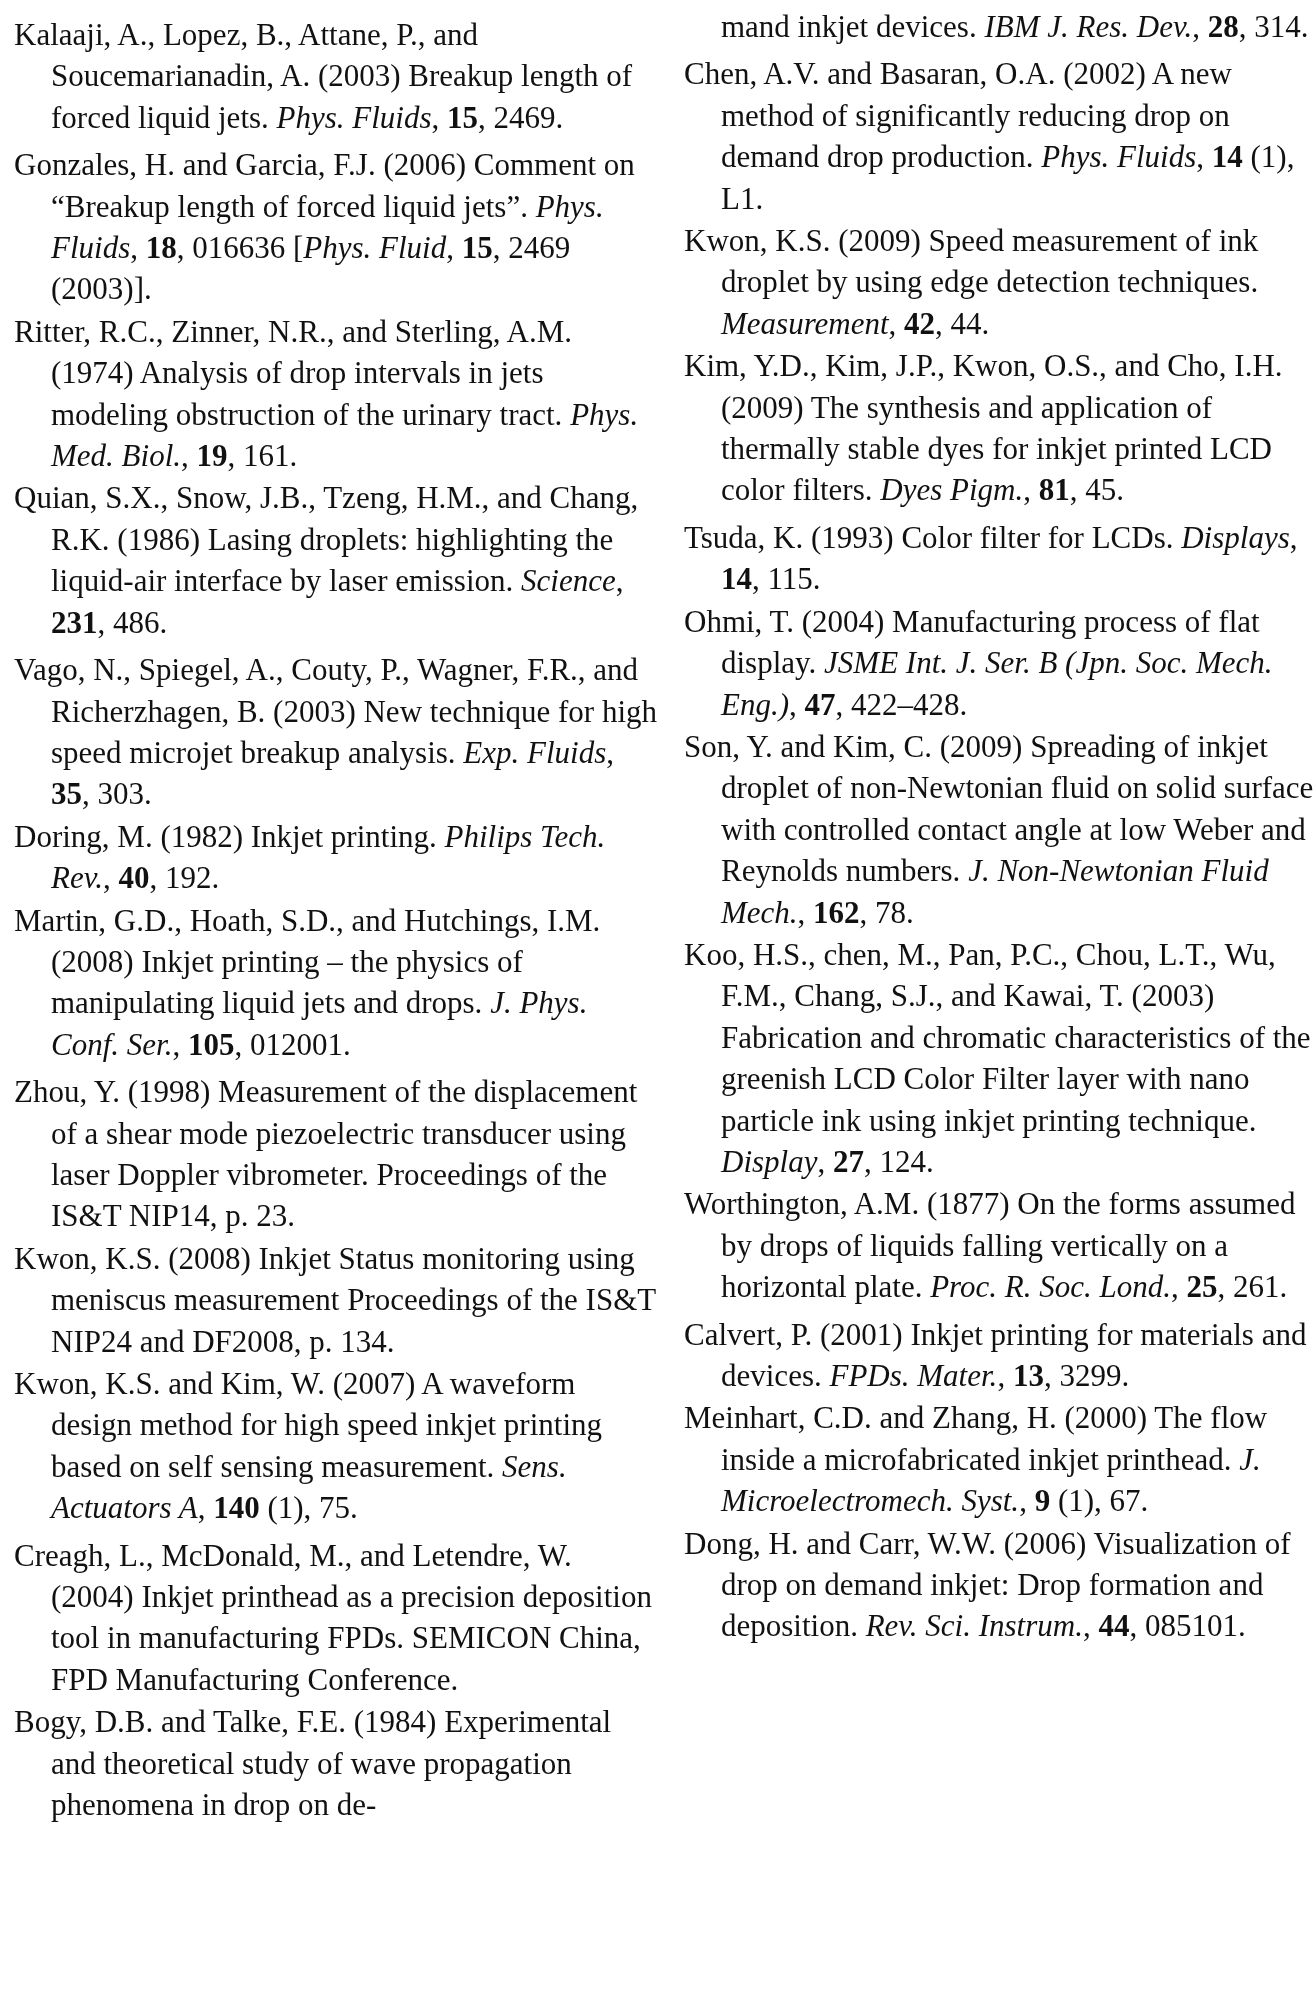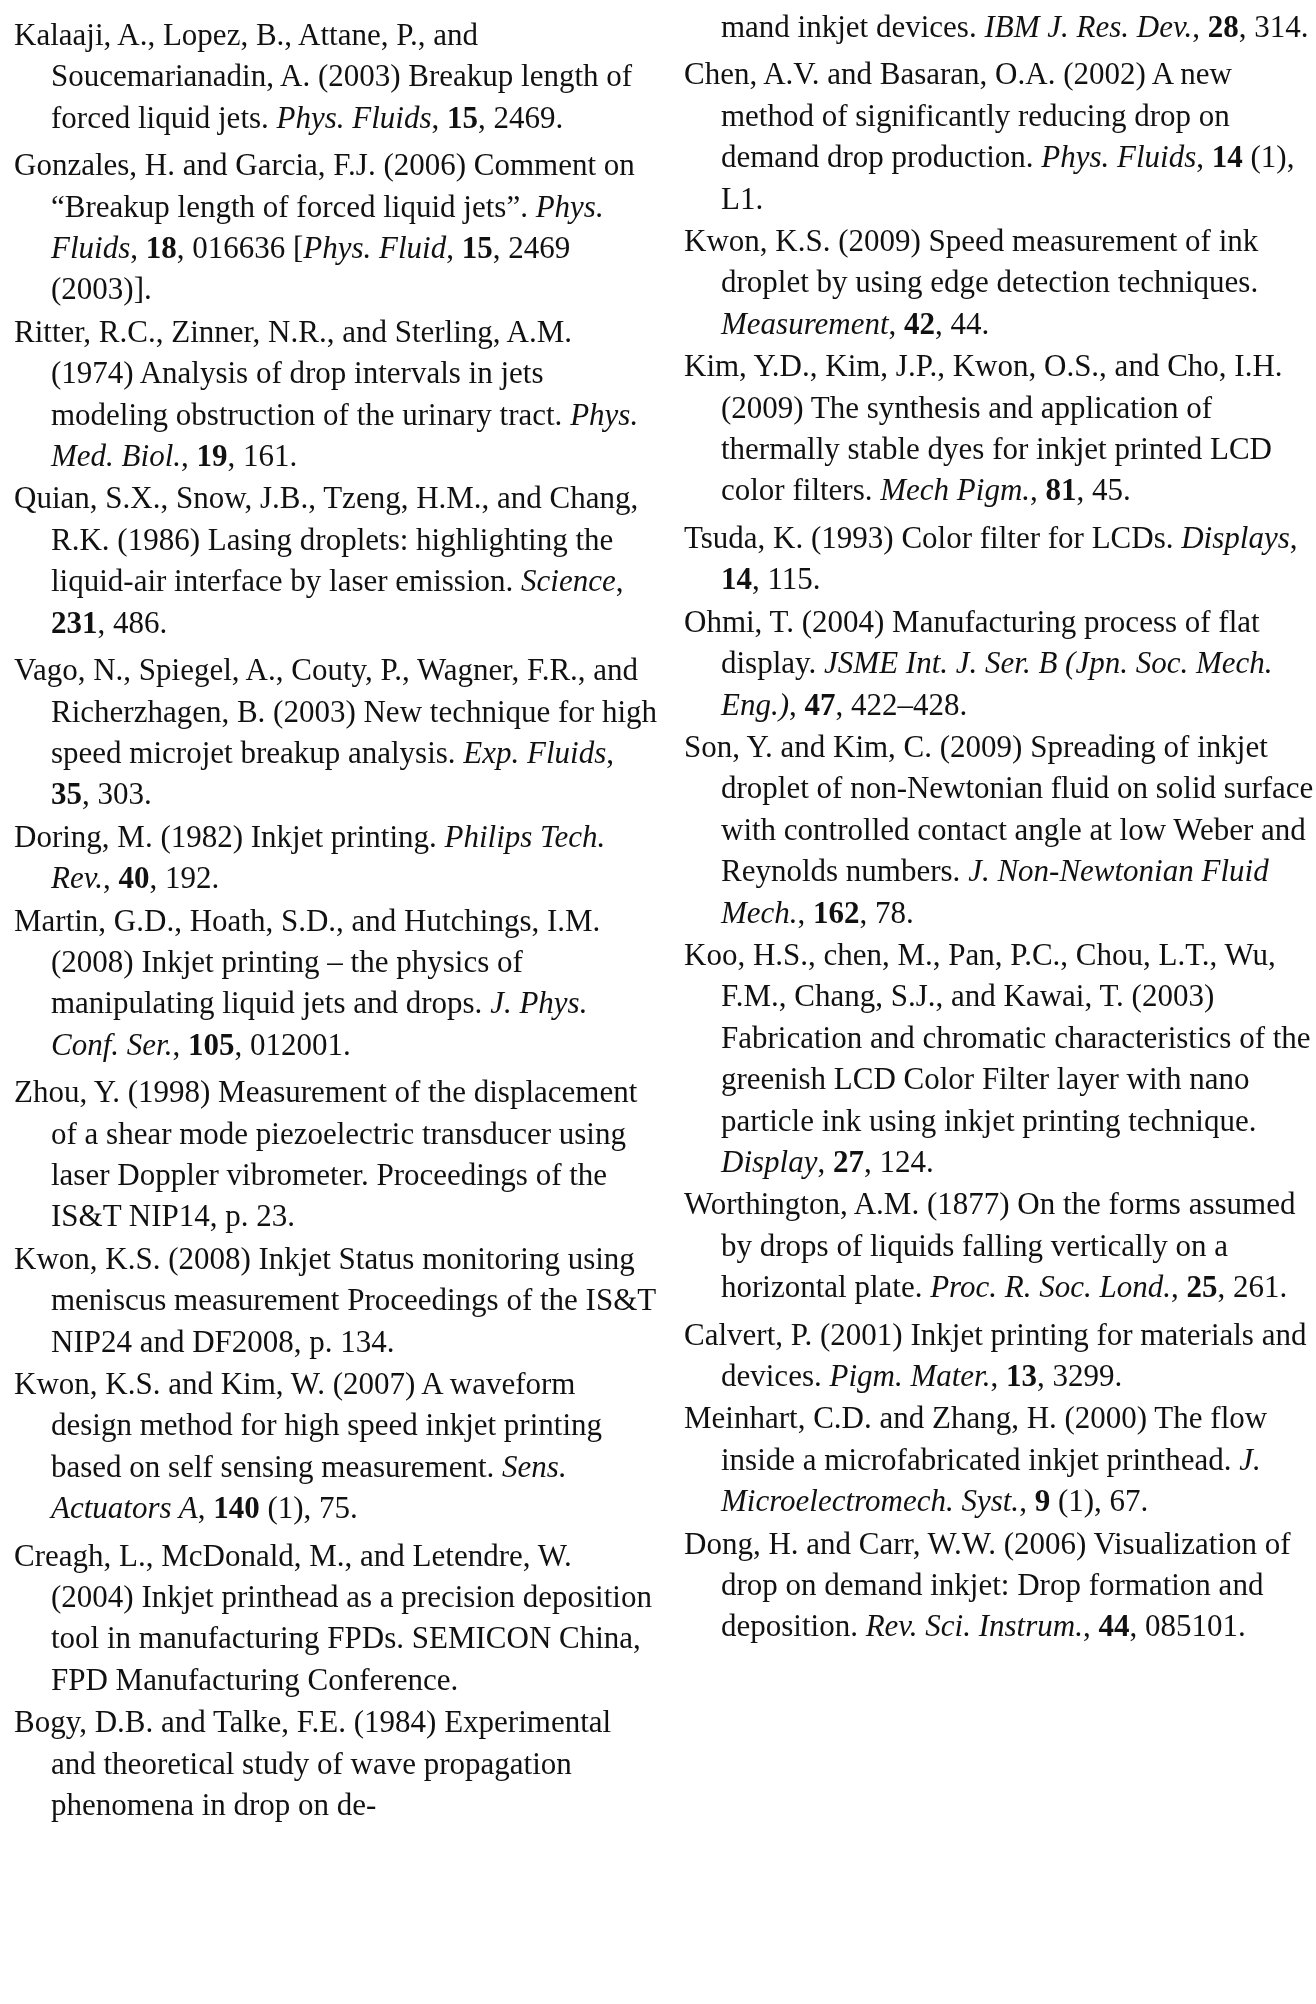--- a/index.html
+++ b/index.html
@@ -28,23 +28,23 @@
       <p class="ref"><span>Zhou, Y. (1998) Measurement of the displacement of a shear mode piezoelectric transducer using laser Doppler vibrometer. Proceedings of the IS&amp;T NIP14, p. 23.</span></p>
       <p class="ref"><span>Kwon, K.S. (2008) Inkjet Status monitoring using meniscus measurement Proceedings of the IS&amp;T NIP24 and DF2008, p. 134.</span></p>
       <p class="ref gap"><span>Kwon, K.S. and Kim, W. (2007) A waveform design method for high speed inkjet printing based on self sensing measurement. </span><span class="j">Sens. Actuators A</span><span>, </span><span class="v">140</span><span> (1), 75.</span></p>
       <p class="ref"><span>Creagh, L., McDonald, M., and Letendre, W. (2004) Inkjet printhead as a precision deposition tool in manufacturing FPDs. SEMICON China, FPD Manufacturing Conference.</span></p>
       <p class="ref gap"><span>Bogy, D.B. and Talke, F.E. (1984) Experimental and theoretical study of wave propagation phenomena in drop on de-</span></p>
     </div>
   <div class="col col-right" id="right-col">
       <p class="ref gap" style="text-indent: 0px;"><span>mand inkjet devices. </span><span class="j">IBM J. Res. Dev.</span><span>, </span><span class="v">28</span><span>, 314.</span></p>
       <p class="ref"><span>Chen, A.V. and Basaran, O.A. (2002) A new method of significantly reducing drop on demand drop production. </span><span class="j">Phys. Fluids</span><span>, </span><span class="v">14</span><span> (1), L1.</span></p>
       <p class="ref"><span>Kwon, K.S. (2009) Speed measurement of ink droplet by using edge detection techniques. </span><span class="j">Measurement</span><span>, </span><span class="v">42</span><span>, 44.</span></p>
-      <p class="ref gap"><span>Kim, Y.D., Kim, J.P., Kwon, O.S., and Cho, I.H. (2009) The synthesis and application of thermally stable dyes for inkjet printed LCD color filters. </span><span class="j">Mech Pigm.</span><span>, </span><span class="v">81</span><span>, 45.</span></p>
+      <p class="ref gap"><span>Kim, Y.D., Kim, J.P., Kwon, O.S., and Cho, I.H. (2009) The synthesis and application of thermally stable dyes for inkjet printed LCD color filters. </span><span class="j">Dyes Pigm.</span><span>, </span><span class="v">81</span><span>, 45.</span></p>
       <p class="ref"><span>Tsuda, K. (1993) Color filter for LCDs. </span><span class="j">Displays</span><span>, </span><span class="v">14</span><span>, 115.</span></p>
       <p class="ref"><span>Ohmi, T. (2004) Manufacturing process of flat display. </span><span class="j">JSME Int. J. Ser. B (Jpn. Soc. Mech. Eng.)</span><span>, </span><span class="v">47</span><span>, 422–428.</span></p>
       <p class="ref"><span>Son, Y. and Kim, C. (2009) Spreading of inkjet droplet of non-Newtonian fluid on solid surface with controlled contact angle at low Weber and Reynolds numbers. </span><span class="j">J. Non-Newtonian Fluid Mech.</span><span>, </span><span class="v">162</span><span>, 78.</span></p>
       <p class="ref"><span>Koo, H.S., chen, M., Pan, P.C., Chou, L.T., Wu, F.M., Chang, S.J., and Kawai, T. (2003) Fabrication and chromatic characteristics of the greenish LCD Color Filter layer with nano particle ink using inkjet printing technique. </span><span class="j">Display</span><span>, </span><span class="v">27</span><span>, 124.</span></p>
       <p class="ref gap"><span>Worthington, A.M. (1877) On the forms assumed by drops of liquids falling vertically on a horizontal plate. </span><span class="j">Proc. R. Soc. Lond.</span><span>, </span><span class="v">25</span><span>, 261.</span></p>
-      <p class="ref"><span>Calvert, P. (2001) Inkjet printing for materials and devices. </span><span class="j">Pigm. Mater.</span><span>, </span><span class="v">13</span><span>, 3299.</span></p>
+      <p class="ref"><span>Calvert, P. (2001) Inkjet printing for materials and devices. </span><span class="j">FPDs. Mater.</span><span>, </span><span class="v">13</span><span>, 3299.</span></p>
       <p class="ref"><span>Meinhart, C.D. and Zhang, H. (2000) The flow inside a microfabricated inkjet printhead. </span><span class="j">J. Microelectromech. Syst.</span><span>, </span><span class="v">9</span><span> (1), 67.</span></p>
       <p class="ref gap"><span>Dong, H. and Carr, W.W. (2006) Visualization of drop on demand inkjet: Drop formation and deposition. </span><span class="j">Rev. Sci. Instrum.</span><span>, </span><span class="v">44</span><span>, 085101.</span></p>
     </div>
 </div>
 
 </body></html>

